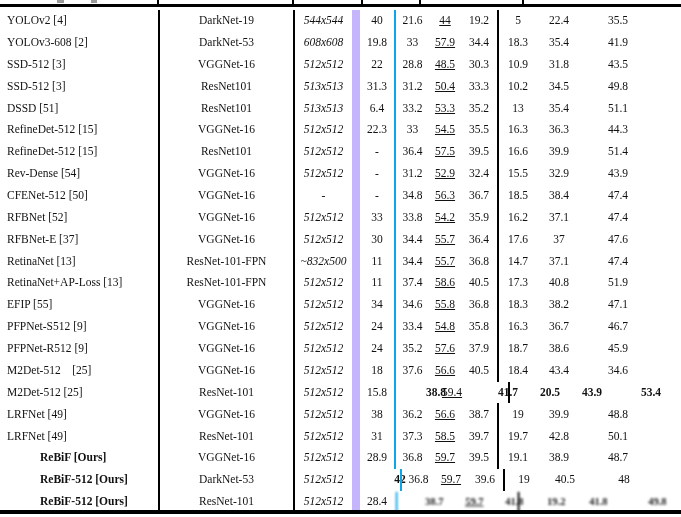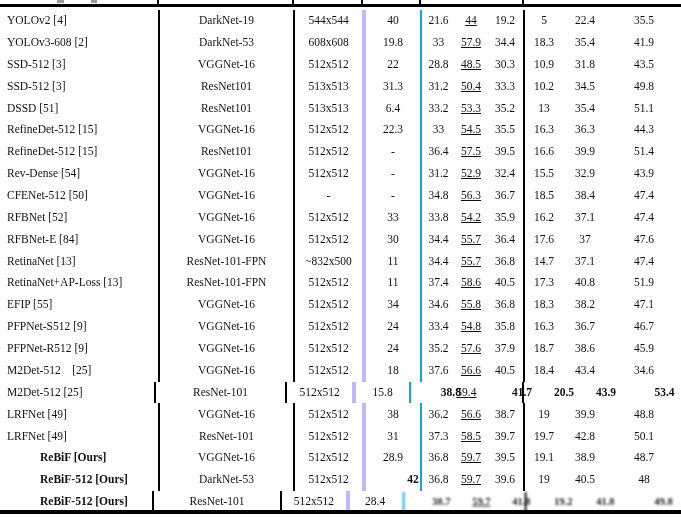--- a/index.html
+++ b/index.html
@@ -9,22 +9,22 @@
   .desc-mark{position:absolute;top:0;height:3px;background:#9a9a9a;}
   .stub{position:absolute;top:0;height:5px;width:2px;background:#000;}
   #top-rule{position:absolute;left:0;top:4px;width:681px;height:3px;background:#000;}
   #bottom-rule{position:absolute;left:0;top:510px;width:681px;height:4px;background:#000;}
   #rows{position:absolute;left:0;top:10px;width:681px;}
   .trow{display:flex;height:21.87px;align-items:center;}
   .cell{font-size:11.5px;line-height:1;text-align:center;box-sizing:border-box;
         height:100%;display:flex;align-items:center;justify-content:center;white-space:pre;}
   .c-method{width:158px;justify-content:flex-start;padding-left:7px;}
   .c-backbone{width:135px;border-left:2px solid #000;}
-  .c-input{width:69px;border-left:2px solid #000;}
-  .c-fps{width:58px;border-left:4px solid #c4b5fd;}
+  .c-input{width:59px;border-left:2px solid #000;font-style:italic;}
+  .c-fps{width:42px;border-left:8px solid #c4b5fd;}
   .c-ap{width:35px;border-left:2px solid #0ea5e9;}
   .c-ap50{width:32px;text-decoration:underline;}
   .c-ap75{width:36px;}
   .c-aps{width:40px;border-left:2px solid #000;}
   .c-apm{width:44px;}
   .c-apl{width:74px;}
   .b{font-weight:700;padding-left:40px;}
   .blur{filter:blur(1.4px);font-weight:700;color:#222;transform:scale(.92);}
 </style>
 </head>
@@ -157,21 +157,21 @@
         <div class="cell c-input">512x512</div>
         <div class="cell c-fps">33</div>
         <div class="cell c-ap">33.8</div>
         <div class="cell c-ap50">54.2</div>
         <div class="cell c-ap75">35.9</div>
         <div class="cell c-aps">16.2</div>
         <div class="cell c-apm">37.1</div>
         <div class="cell c-apl">47.4</div>
       </div>
       <div class="trow">
-        <div class="cell c-method">RFBNet-E [84]</div>
+        <div class="cell c-method">RFBNet-E [37]</div>
         <div class="cell c-backbone">VGGNet-16</div>
         <div class="cell c-input">512x512</div>
         <div class="cell c-fps">30</div>
         <div class="cell c-ap">34.4</div>
         <div class="cell c-ap50">55.7</div>
         <div class="cell c-ap75">36.4</div>
         <div class="cell c-aps">17.6</div>
         <div class="cell c-apm">37</div>
         <div class="cell c-apl">47.6</div>
       </div>

